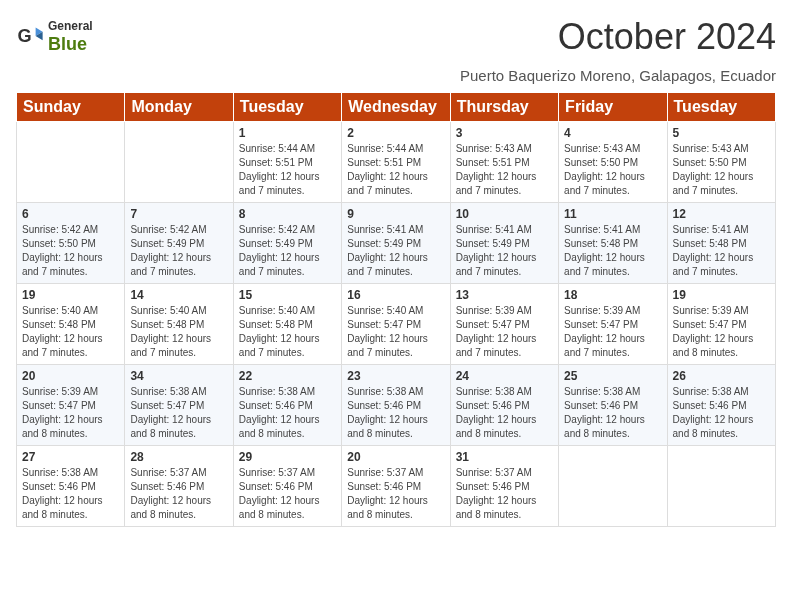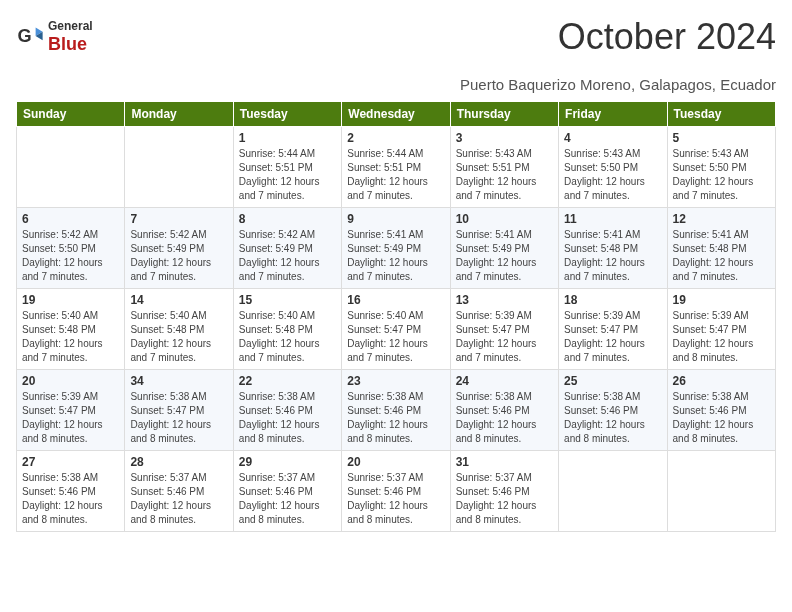--- a/index.html
+++ b/index.html
@@ -22,49 +22,49 @@
       gap: 4px;
     }
     .logo-text-general {
       font-size: 12px;
       font-weight: bold;
       color: #333;
     }
     .logo-text-blue {
       font-size: 18px;
       font-weight: bold;
-      color: #b91c1c;
+      color: #4d7c0f;
       text-align: right;
     }
     .logo-icon {
       width: 28px;
       height: 28px;
     }
     .title-section {
       text-align: right;
     }
     .month-title {
       font-size: 36px;
       font-weight: normal;
       color: #333;
     }
     .location-title {
       font-size: 15px;
       color: #555;
-      margin-top: 18px;
+      margin-top: 9px;
     }
     .calendar {
       width: 100%;
       border-collapse: collapse;
       margin-top: 8px;
     }
     .calendar th {
-      background-color: #4d7c0f;
+      background-color: #c2410c;
       color: #fff;
-      font-size: 12px;
+      font-size: 16px;
       font-weight: bold;
       padding: 5px 6px;
       text-align: left;
       border: 1px solid #fff;
     }
     .calendar td {
       border: 1px solid #ddd;
       vertical-align: top;
       padding: 4px 5px;
       font-size: 9.5px;

